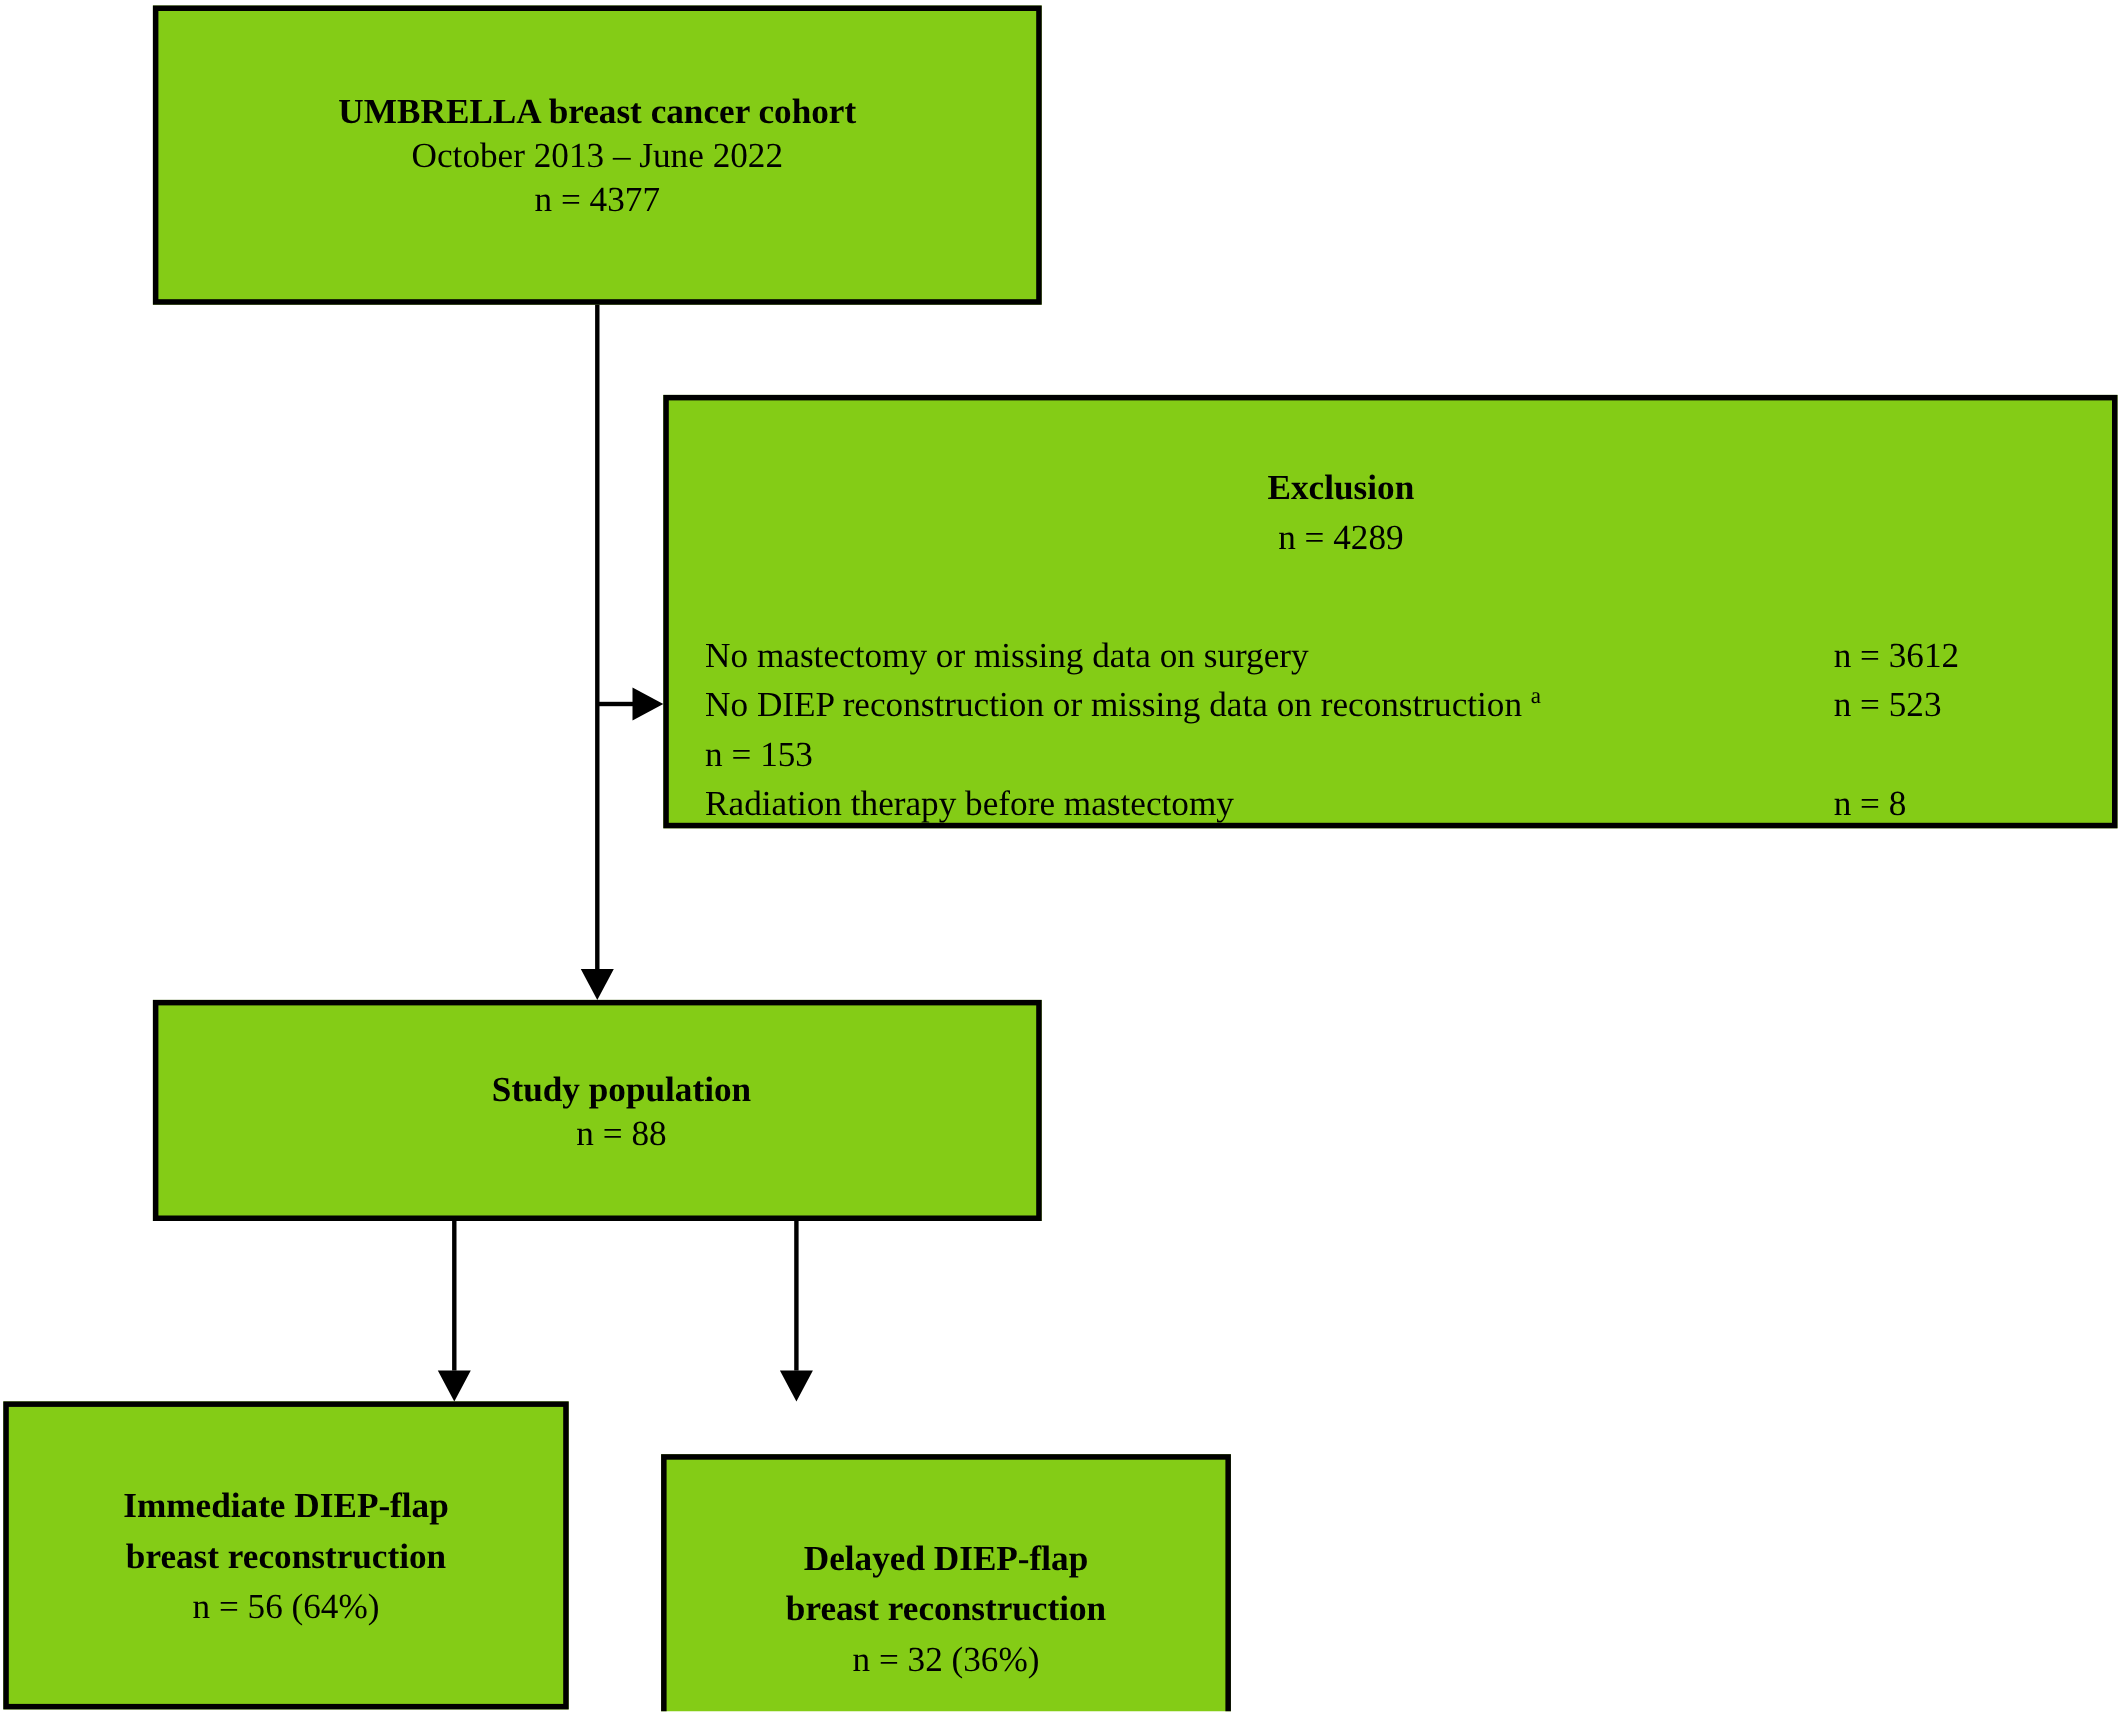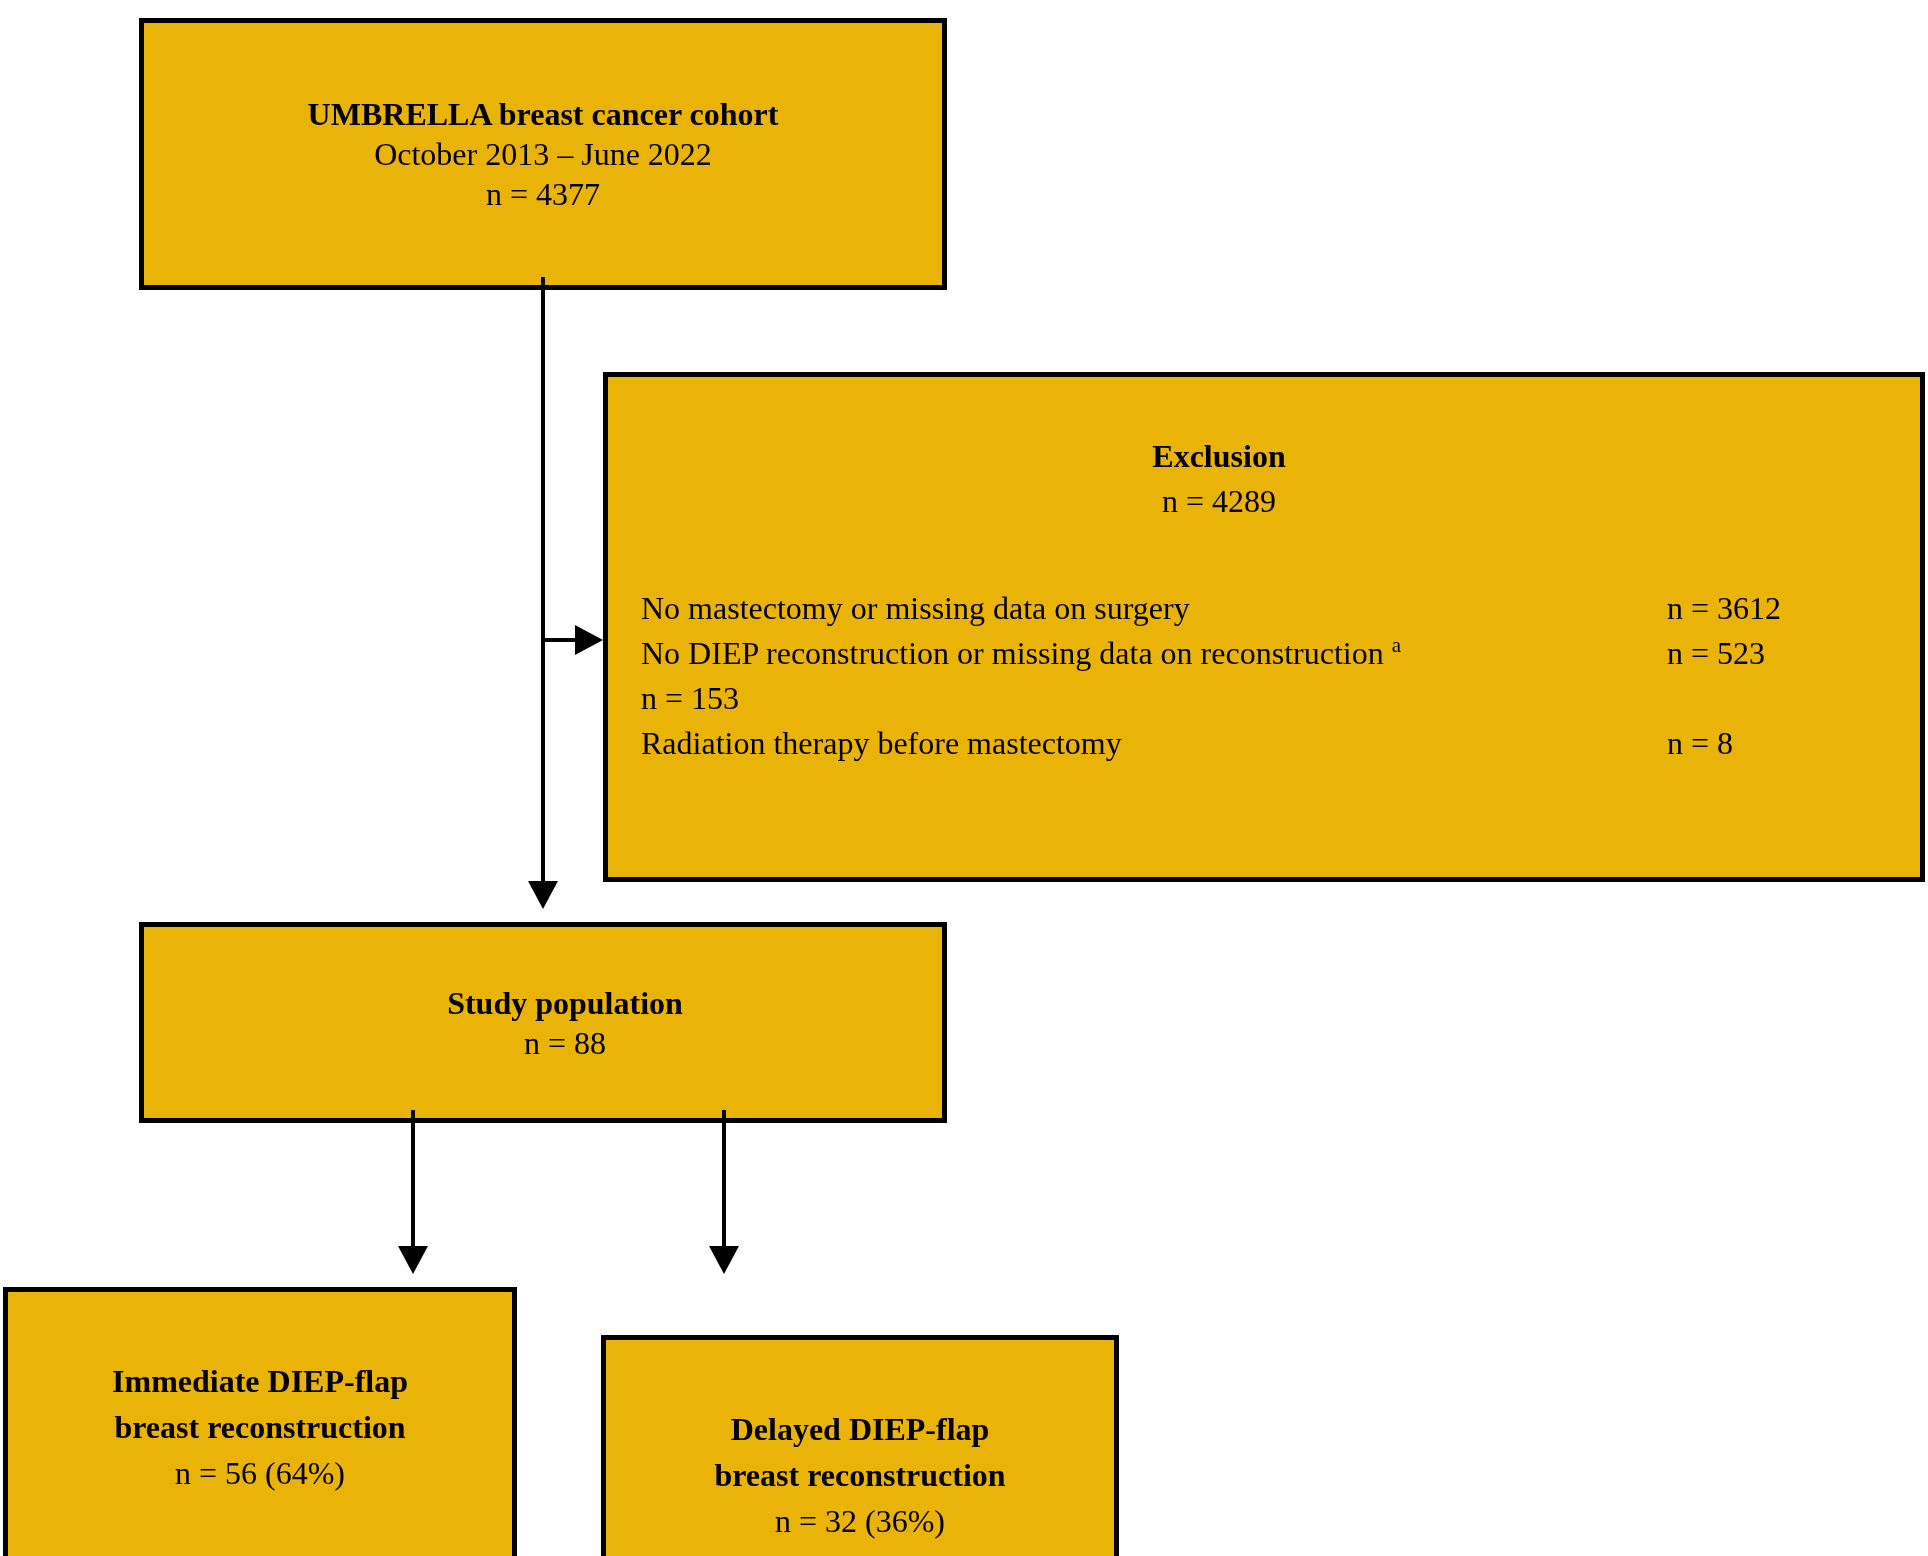--- a/index.html
+++ b/index.html
@@ -10,40 +10,39 @@
     height: 1556px;
     background: #ffffff;
     color: #000000;
     font-family: "Liberation Serif", "DejaVu Serif", serif;
     font-size: 32px;
     overflow: hidden;
   }
   .box {
     position: absolute;
     border: 5px solid #000000;
-    background: #eab308;
-    margin-top: 13px;
+    background: #84cc16;
   }
   .center-col {
     display: flex;
     flex-direction: column;
     align-items: center;
     justify-content: center;
     text-align: center;
     width: 100%;
     height: 100%;
   }
   .bold { font-weight: bold; }
   .lh40 { line-height: 40px; }
   .lh46 { line-height: 46px; }
 
   
   .cohort-box { left: 139px; top: 5px; width: 808px; height: 272px; }
   
-  .exclusion-box { left: 603px; top: 359px; width: 1322px; height: 510px; }
+  .exclusion-box { left: 603px; top: 359px; width: 1322px; height: 394px; }
   .excl-header {
     margin-top: 57px;
     padding-right: 90px;
     text-align: center;
     line-height: 45px;
   }
   .excl-list {
     margin-top: 62px;
     padding-left: 33px;
     padding-right: 20px;

